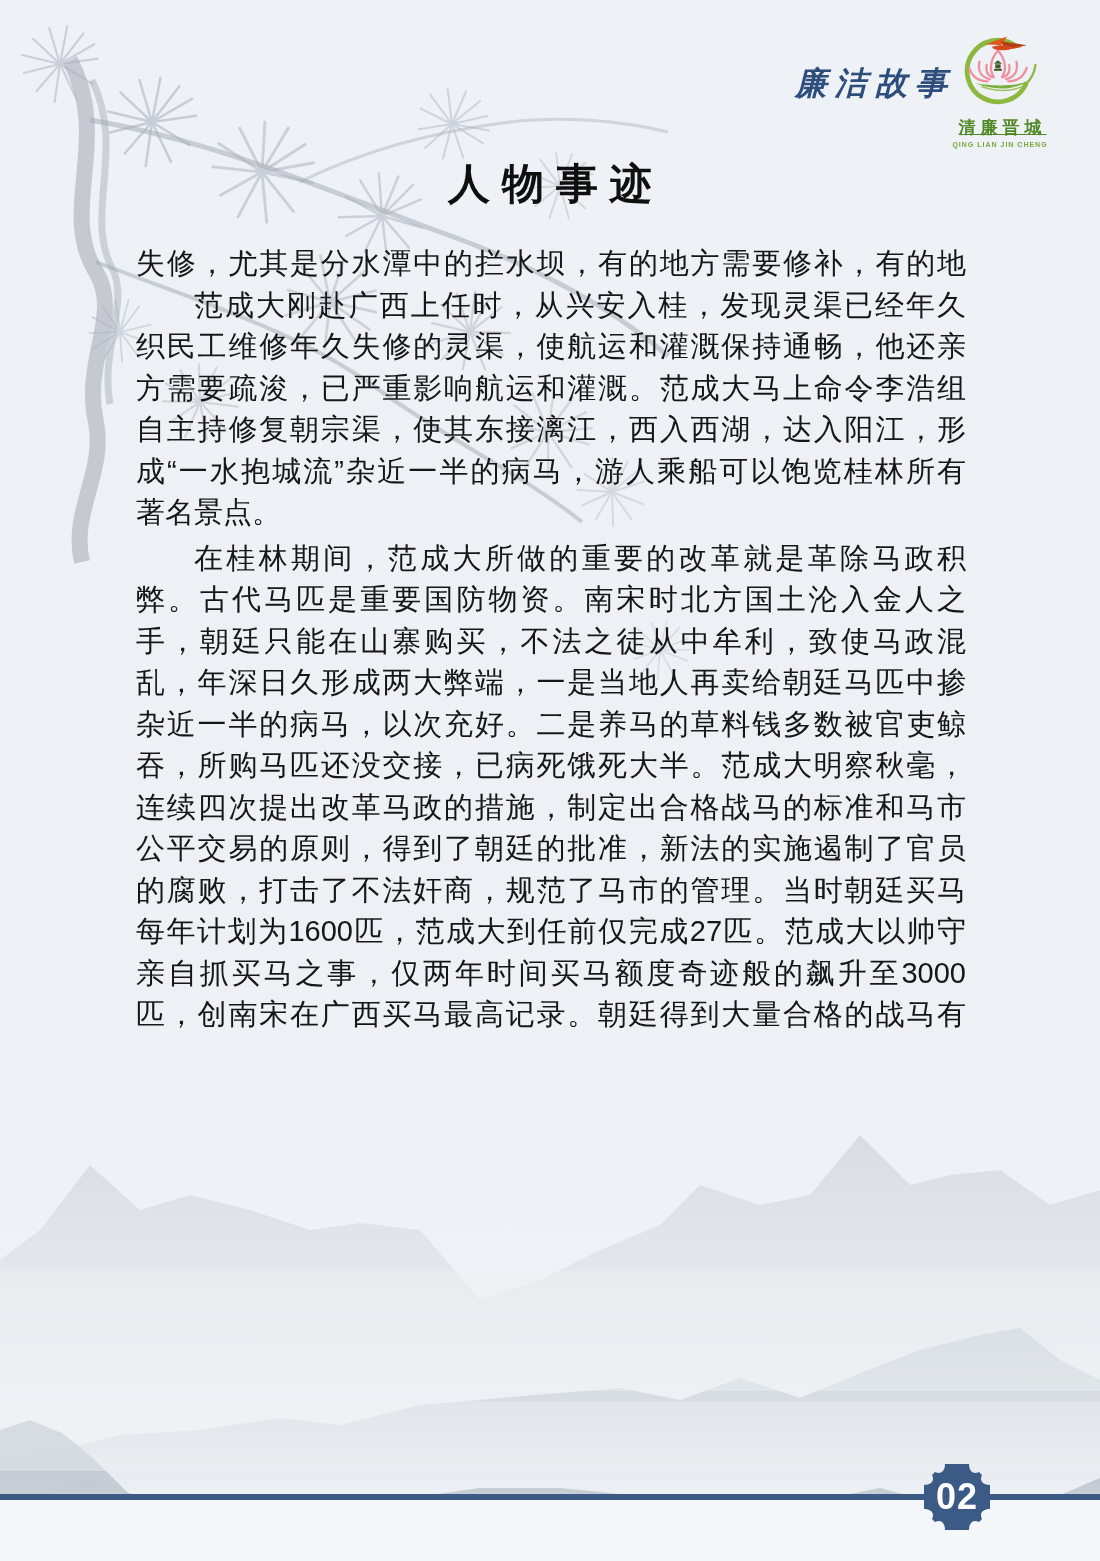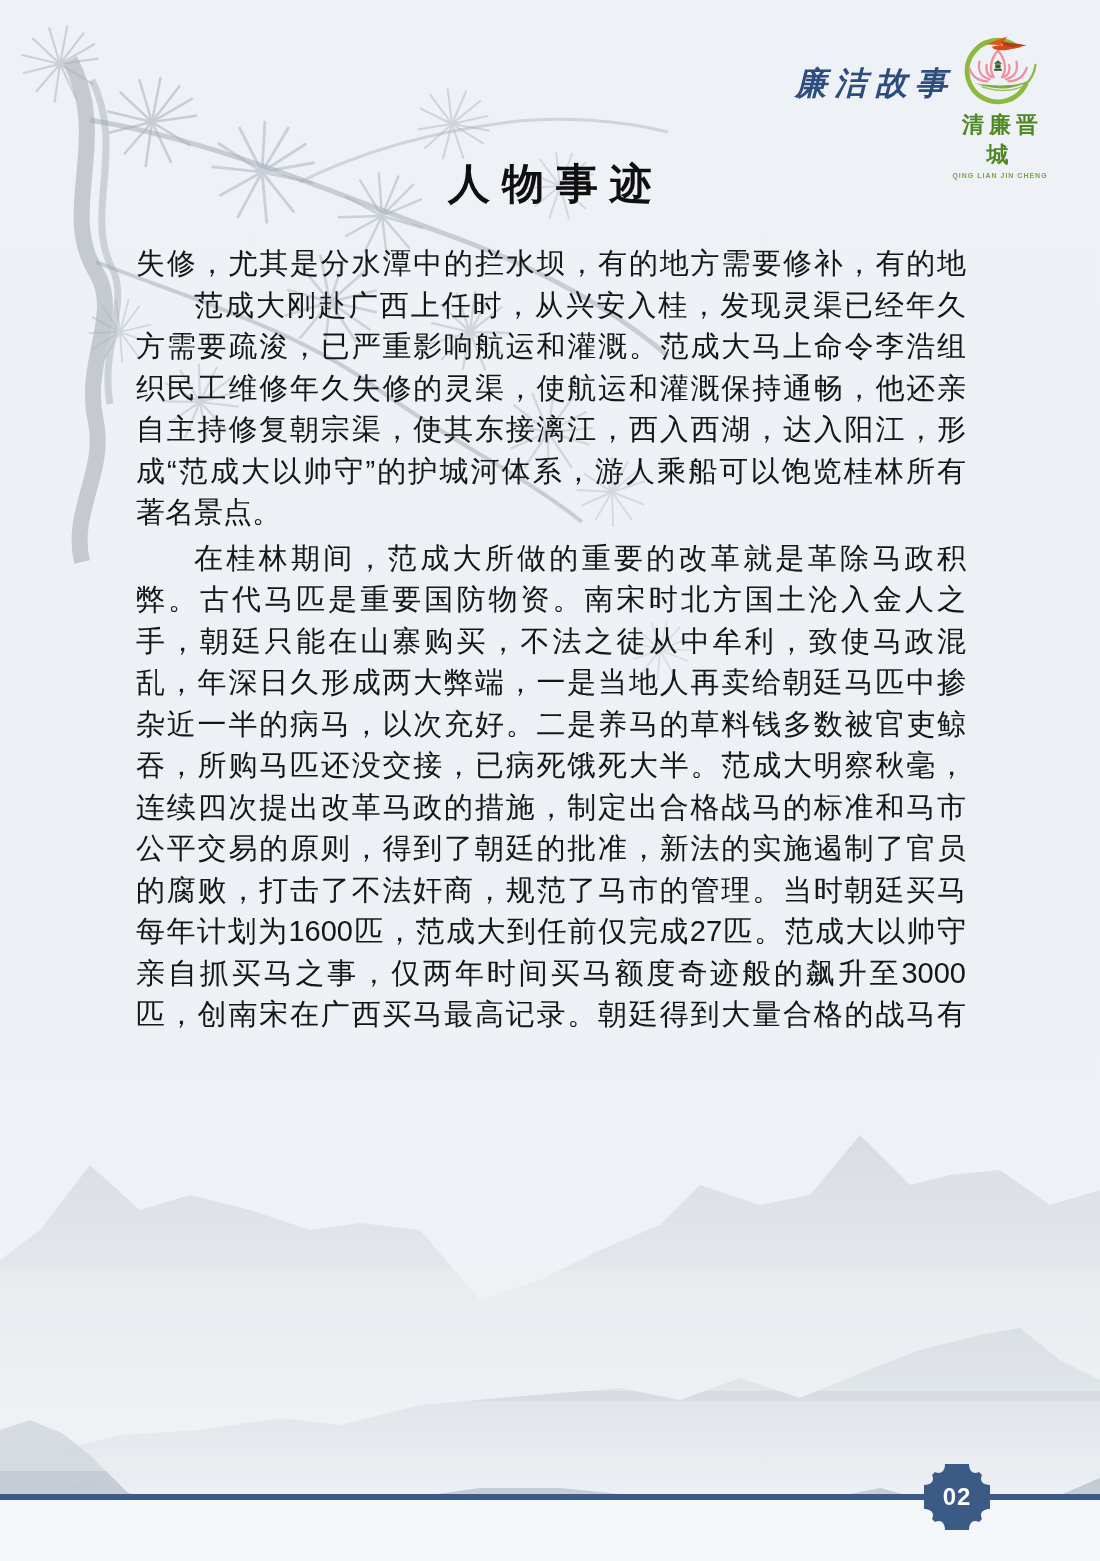--- a/index.html
+++ b/index.html
@@ -15,21 +15,21 @@
   
   .pine{position:absolute;left:0;top:0;pointer-events:none;}
   .mountains{position:absolute;left:0;top:1061px;pointer-events:none;}
   
   .brand-title{
     position:absolute;top:62px;right:145px;
     font-size:32px;font-weight:bold;color:#2d4d7d;letter-spacing:8px;font-style:italic;
   }
   .logo{position:absolute;left:944px;top:34px;width:112px;text-align:center;}
   .logo-mark{margin:0 auto;}
-  .logo-name{font-size:22px;font-weight:bold;color:#4f8824;letter-spacing:5px;text-indent:5px;margin-top:4px;}
+  .logo-name{font-size:17px;font-weight:bold;color:#4f8824;letter-spacing:5px;text-indent:5px;margin-top:10px;text-decoration:underline;}
   .logo-sub{font-size:7px;font-weight:bold;color:#76a83e;letter-spacing:1px;margin-top:2px;}
   
   .doc-title{
     position:absolute;top:156px;left:0;width:100%;
     text-align:center;font-size:42px;font-weight:bold;color:#0f0f0f;
     letter-spacing:12px;text-indent:12px;margin:0;
   }
   
   .article{
     position:absolute;left:136px;top:243px;width:830px;
@@ -46,21 +46,21 @@
   .line.last{text-align-last:left;}
   
   .footer-rule{position:absolute;left:0;top:1494px;width:1100px;height:6px;background:#3c5a86;}
   .footer-below{position:absolute;left:0;top:1500px;width:1100px;height:61px;background:#f4f7fa;}
   .page-badge{
     position:absolute;left:921px;top:1461px;width:72px;height:72px;
   }
   .page-badge .num{
     position:absolute;left:0;top:0;width:72px;height:72px;
     display:flex;align-items:center;justify-content:center;
-    color:#ffffff;font-size:24px;font-weight:bold;letter-spacing:1px;
+    color:#ffffff;font-size:36px;font-weight:bold;letter-spacing:1px;
   }
 </style>
 </head>
 <body>
 
 <div class="page">
 
   <svg class="pine" width="760" height="780" viewBox="0 0 760 780" aria-hidden="true">
     <defs>
       <g id="needles" stroke="#aab0bb" stroke-width="2.4" stroke-linecap="round">
@@ -175,24 +175,24 @@
     <div class="logo-name">清廉晋城</div>
     <div class="logo-sub">QING LIAN JIN CHENG</div>
   </div>
 
   <h1 class="doc-title">人物事迹</h1>
 
   <div class="article">
     <div class="para">
       <div class="line">失修，尤其是分水潭中的拦水坝，有的地方需要修补，有的地</div>
       <div class="line first">范成大刚赴广西上任时，从兴安入桂，发现灵渠已经年久</div>
+      <div class="line">织民工维修年久失修的灵渠，使航运和灌溉保持通畅，他还亲</div>
       <div class="line">方需要疏浚，已严重影响航运和灌溉。范成大马上命令李浩组</div>
-      <div class="line">织民工维修年久失修的灵渠，使航运和灌溉保持通畅，他还亲</div>
       <div class="line">自主持修复朝宗渠，使其东接漓江，西入西湖，达入阳江，形</div>
-      <div class="line">成“范成大以帅守”的护城河体系，游人乘船可以饱览桂林所有</div>
+      <div class="line">成“一水抱城流”杂近一半的病马，游人乘船可以饱览桂林所有</div>
       <div class="line last">著名景点。</div>
     </div>
     <div class="para">
       <div class="line first">在桂林期间，范成大所做的重要的改革就是革除马政积</div>
       <div class="line">弊。古代马匹是重要国防物资。南宋时北方国土沦入金人之</div>
       <div class="line">手，朝廷只能在山寨购买，不法之徒从中牟利，致使马政混</div>
       <div class="line">乱，年深日久形成两大弊端，一是当地人再卖给朝廷马匹中掺</div>
       <div class="line">杂近一半的病马，以次充好。二是养马的草料钱多数被官吏鲸</div>
       <div class="line">吞，所购马匹还没交接，已病死饿死大半。范成大明察秋毫，</div>
       <div class="line">连续四次提出改革马政的措施，制定出合格战马的标准和马市</div>

